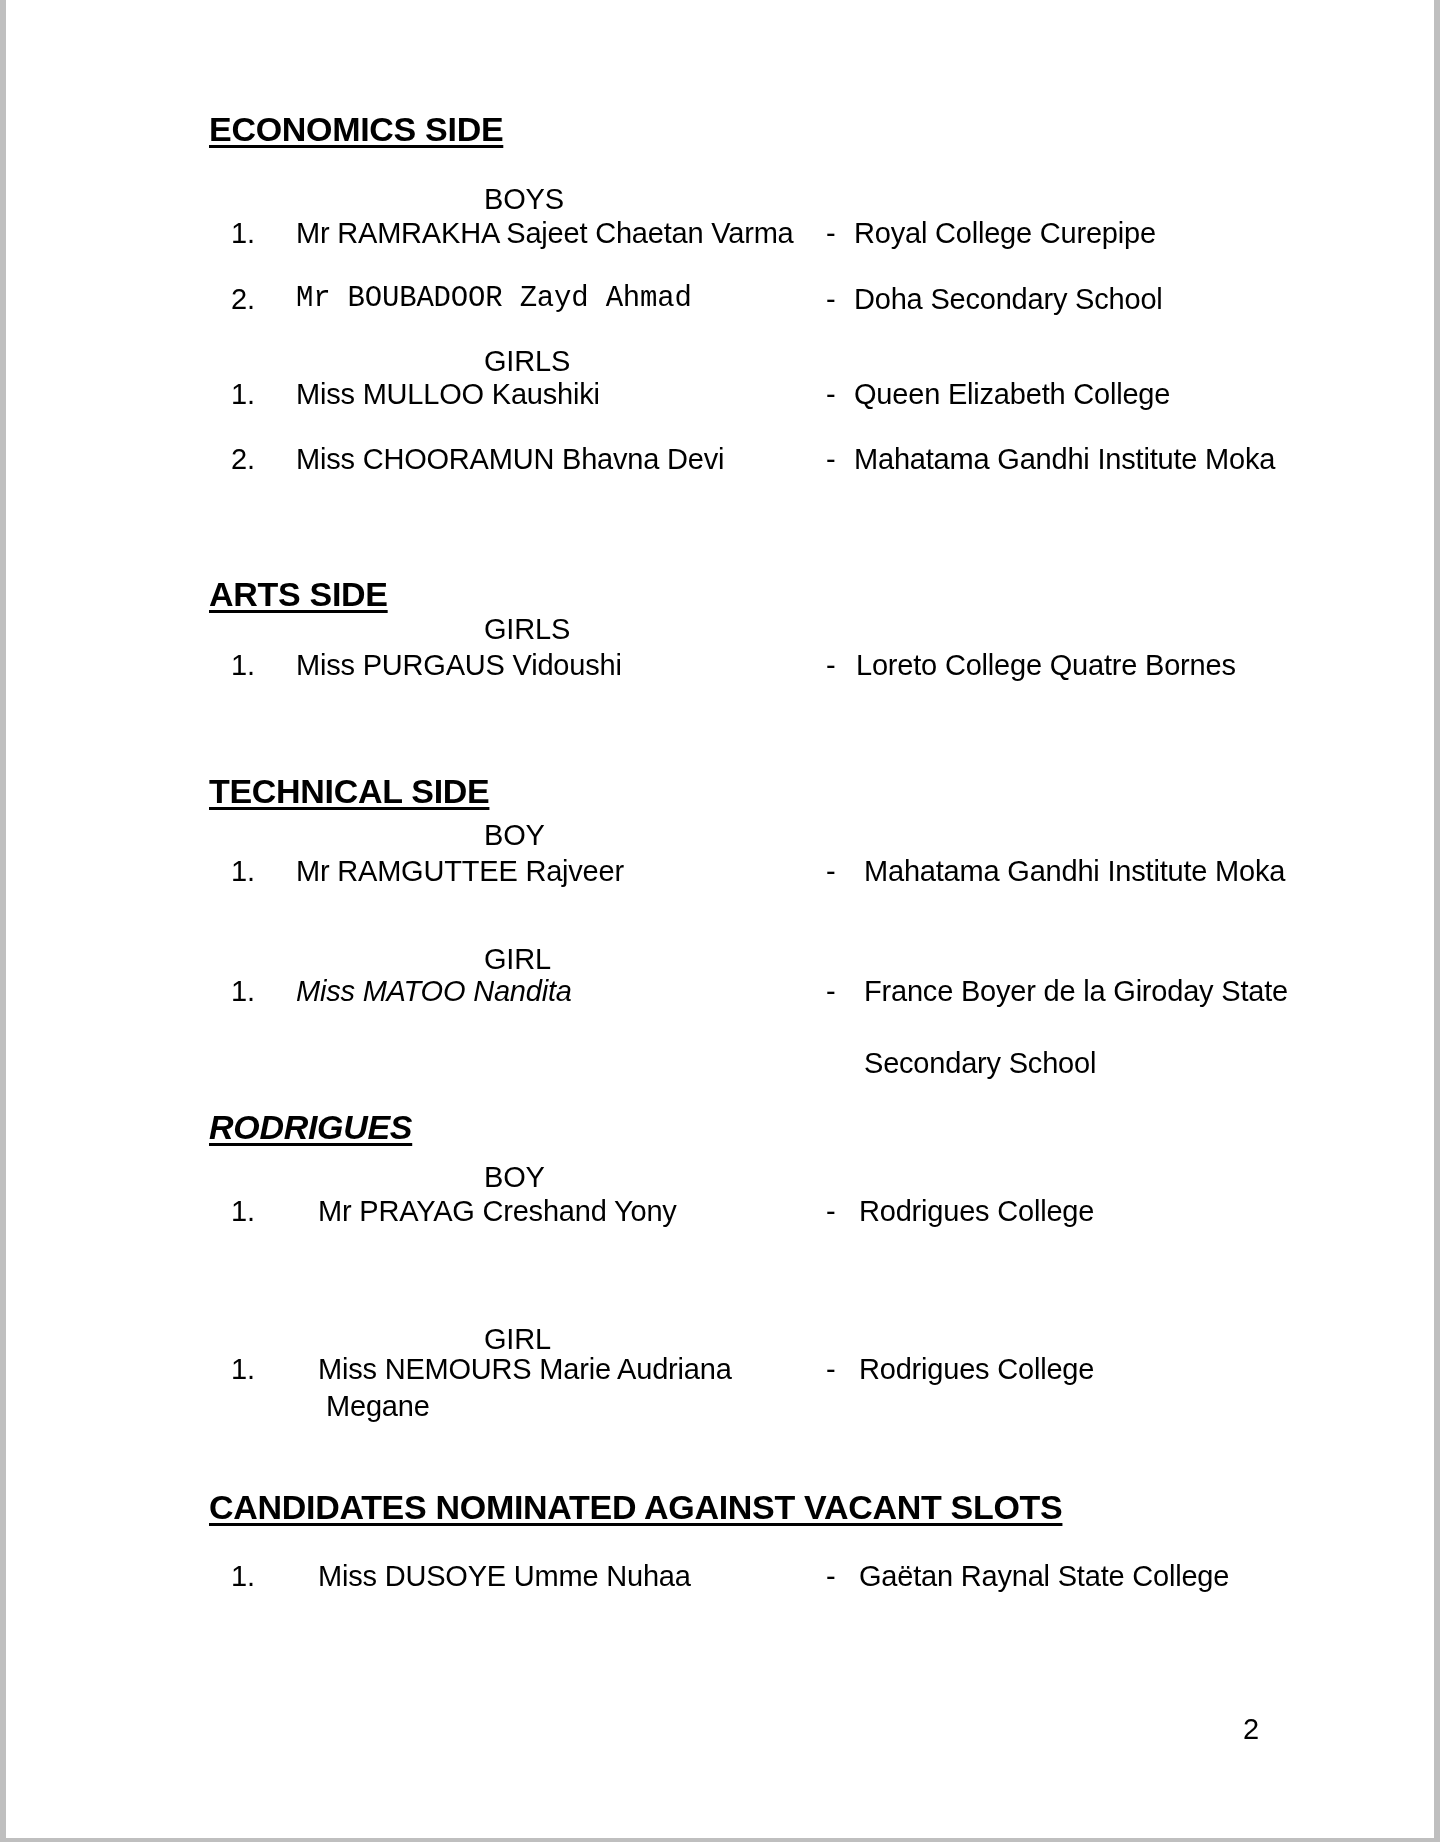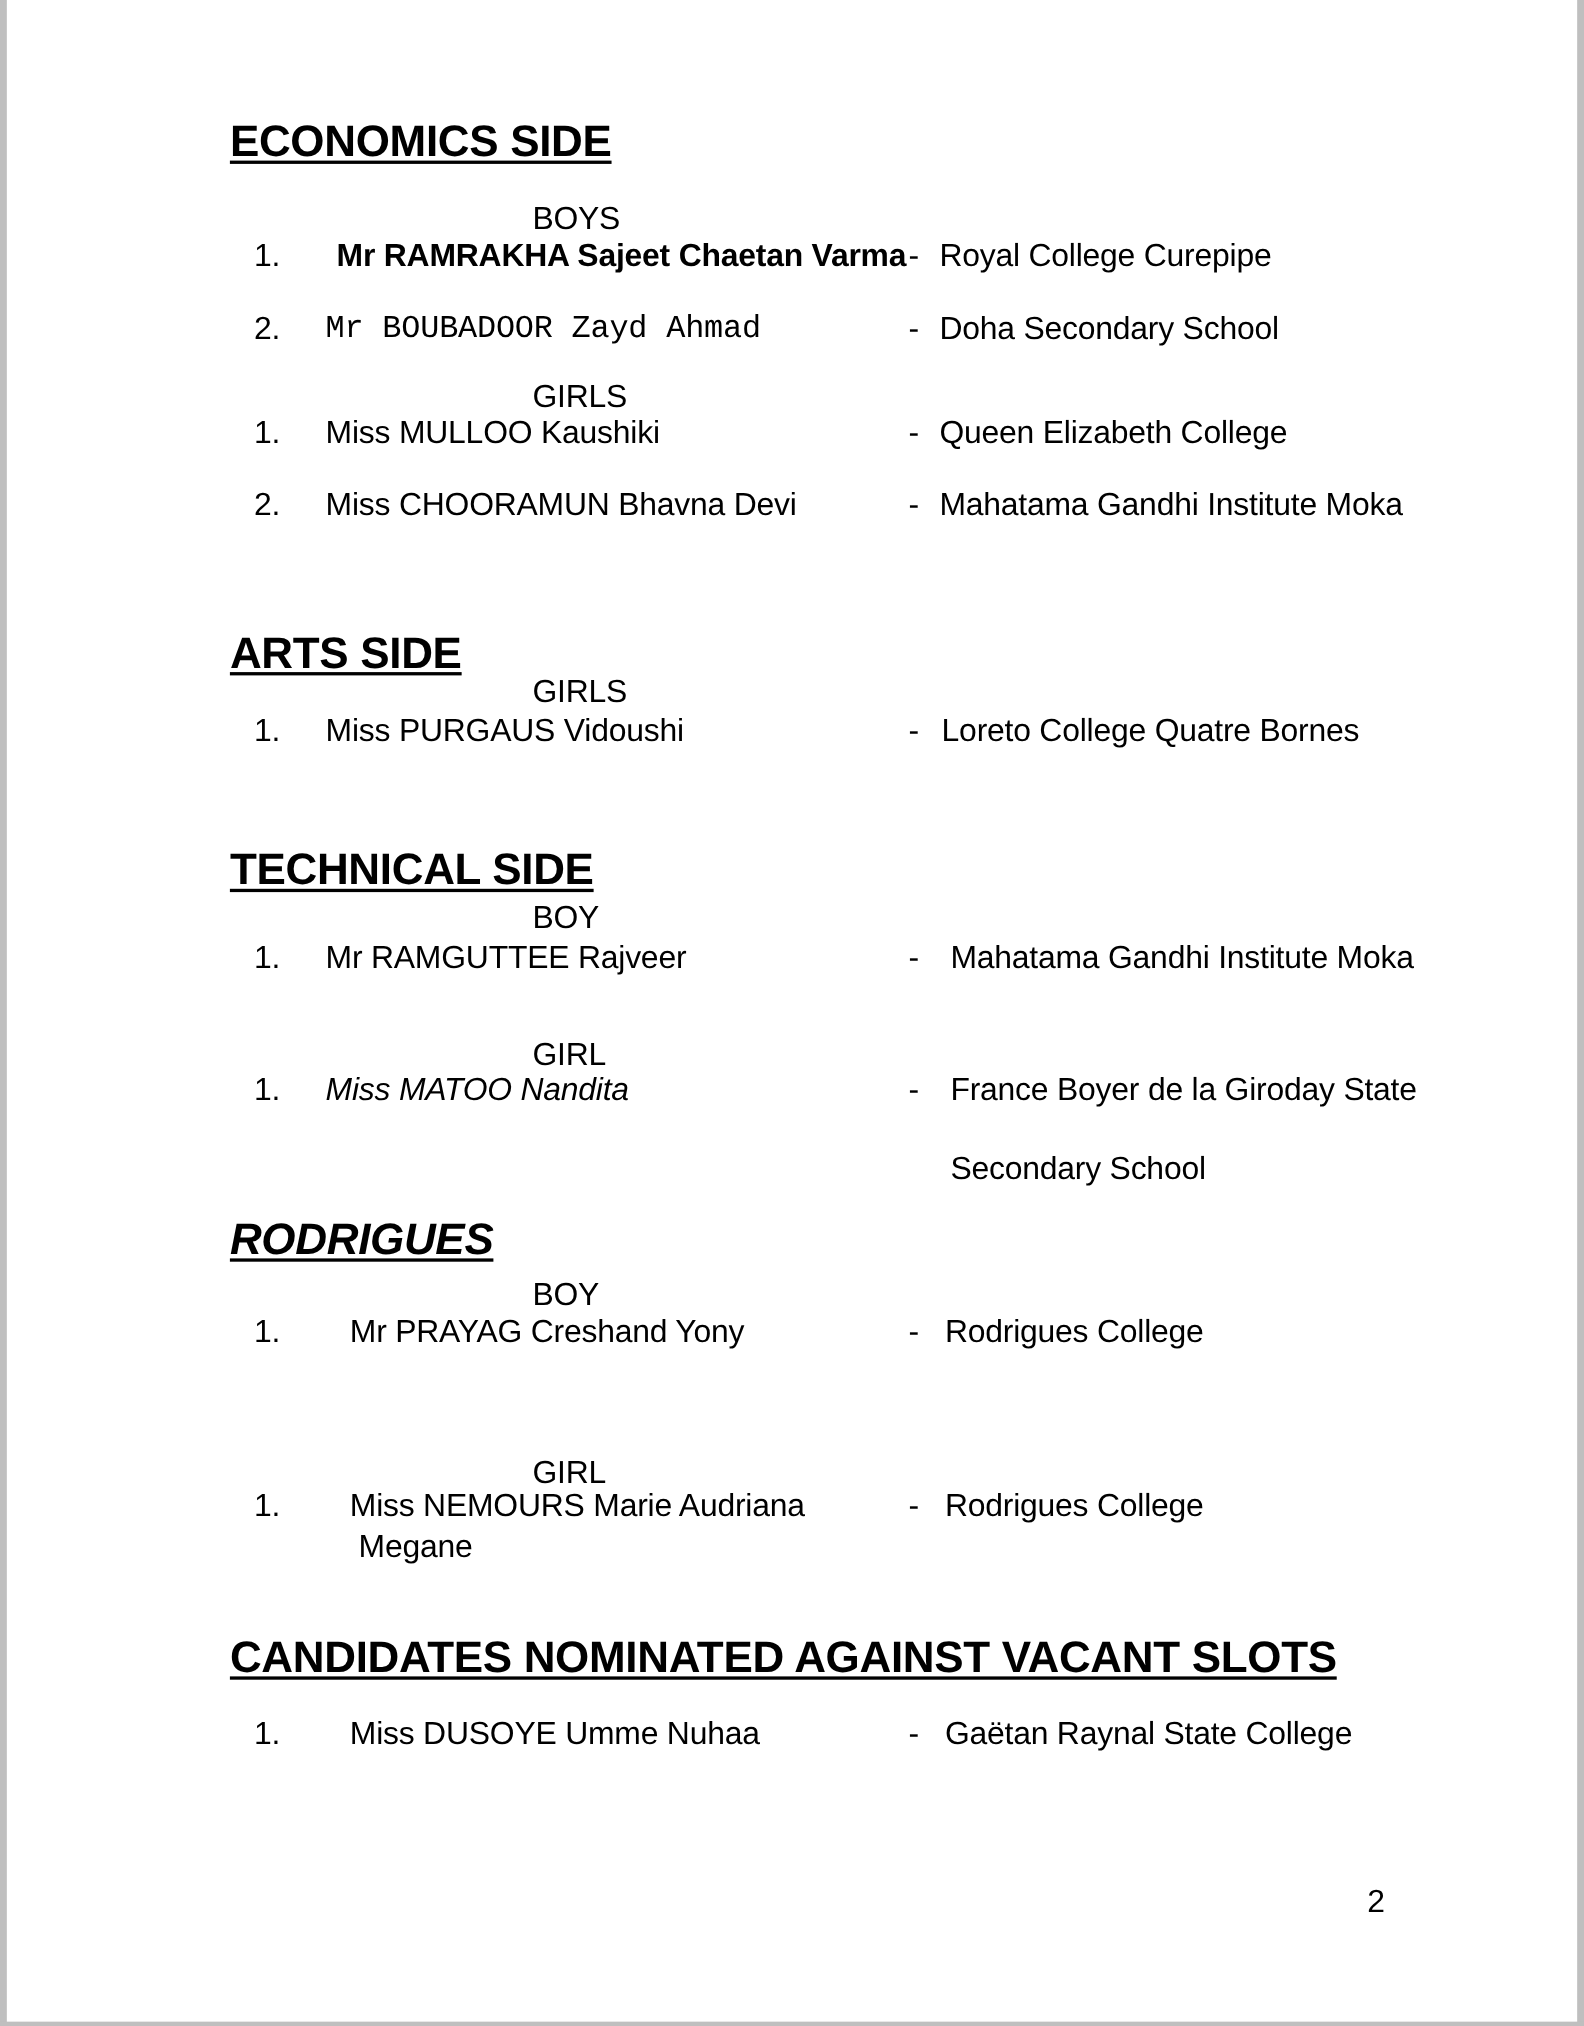--- a/index.html
+++ b/index.html
@@ -23,38 +23,38 @@
   .edge.bottom{ left:0; top:1838px; width:1440px; height:4px; }
   .t {
     position:absolute;
     font-size:29px; line-height:36px;
     white-space:nowrap;
     letter-spacing:-0.2px;
   }
   .bold { font-weight:normal; }
   .title {
     position:absolute;
-    font-size:40px; line-height:36px;
+    font-size:34px; line-height:36px;
     font-weight:bold;
     white-space:nowrap;
     letter-spacing:-0.3px;
     text-decoration:underline;
     text-decoration-thickness:3px;
     text-underline-offset:4px;
   }
 </style>
 </head>
 <body>
 
 <div class="page">
   <div id="content">
       <div class="title" style="left: 203px; top: 111px;">ECONOMICS SIDE</div>
       <div class="t bold" style="left: 478px; top: 181px;">BOYS</div>
       <div class="t" style="left: 225px; top: 215px;">1.</div>
-      <div class="t" style="left: 300px; top: 215px; font-weight: bold;">Mr RAMRAKHA Sajeet Chaetan Varma</div>
+      <div class="t" style="left: 290px; top: 215px;">Mr RAMRAKHA Sajeet Chaetan Varma</div>
       <div class="t" style="left: 820px; top: 215px;">-</div>
       <div class="t" style="left: 848px; top: 215px;">Royal College Curepipe</div>
       <div class="t" style="left: 225px; top: 281px;">2.</div>
       <div class="t" style="left: 290px; top: 281px; font-family: Liberation Mono, monospace;">Mr BOUBADOOR Zayd Ahmad</div>
       <div class="t" style="left: 820px; top: 281px;">-</div>
       <div class="t" style="left: 848px; top: 281px;">Doha Secondary School</div>
       <div class="t bold" style="left: 478px; top: 343px;">GIRLS</div>
       <div class="t" style="left: 225px; top: 376px;">1.</div>
       <div class="t" style="left: 290px; top: 376px;">Miss MULLOO Kaushiki</div>
       <div class="t" style="left: 820px; top: 376px;">-</div>

